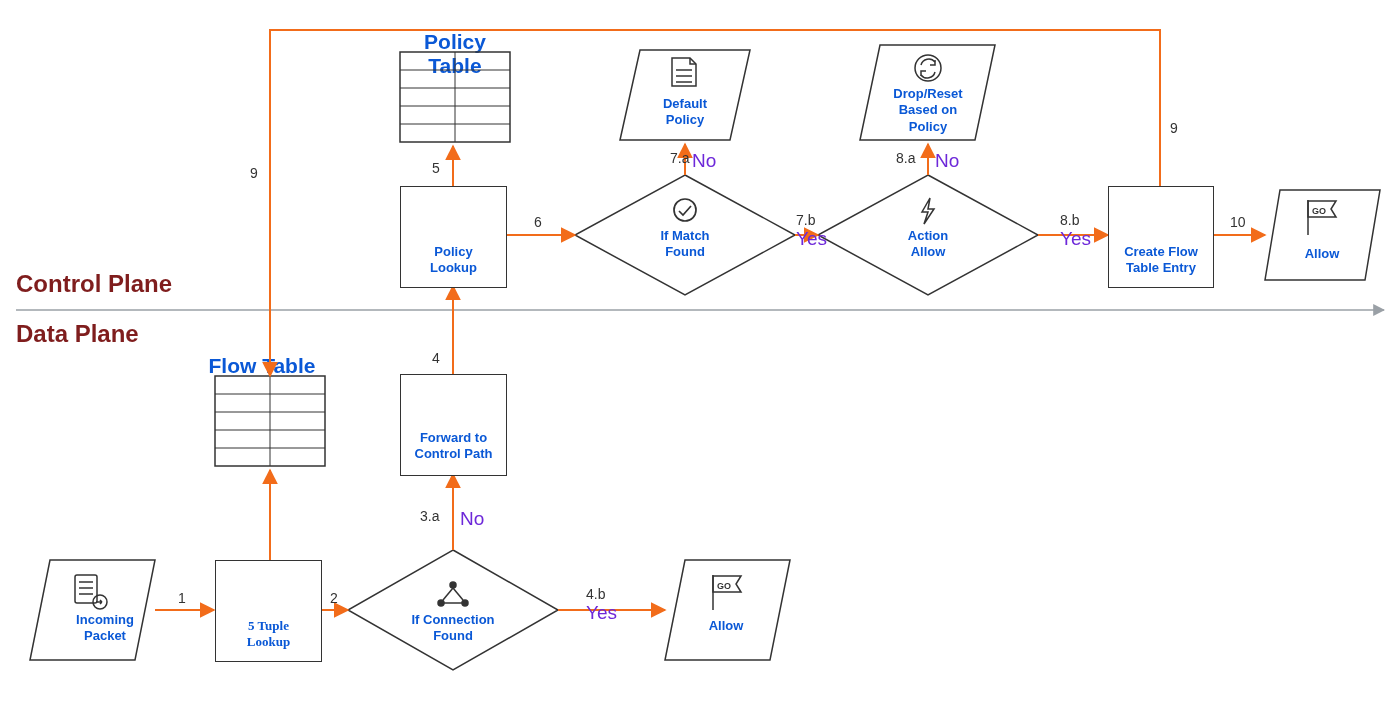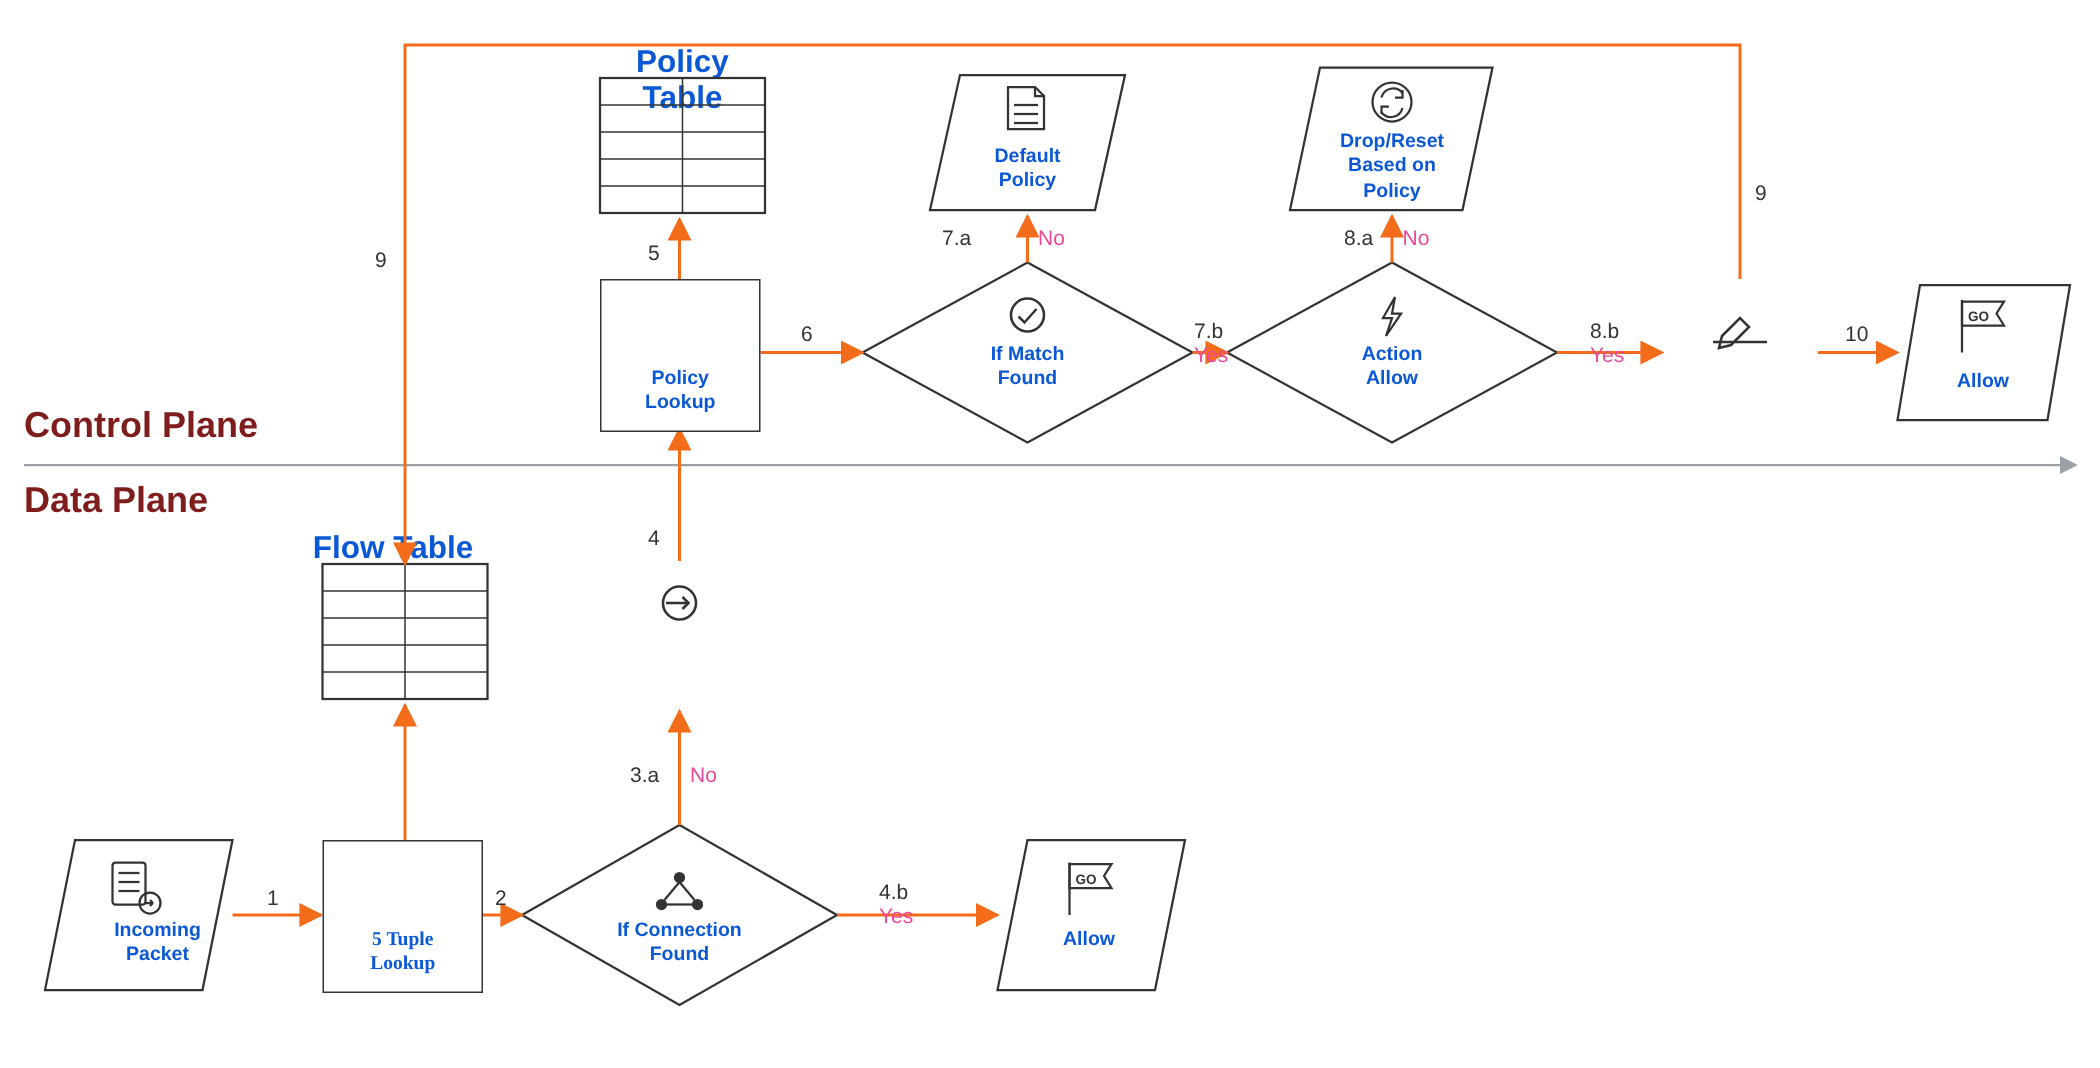--- a/index.html
+++ b/index.html
@@ -20,21 +20,21 @@
     font-size: 13px;
     line-height: 1.25;
   }
   .rect-box {
     border: 1.5px solid #333;
     background: #fff;
     display: flex; flex-direction: column; align-items: center; justify-content: center;
     gap: 6px;
   }
   .plane-label { position:absolute; color:#7f1d1d; font-weight:800; font-size:24px; }
-  .edge-label { position:absolute; font-size:14px; color:#ec4899; }
+  .edge-label { position:absolute; font-size:19px; color:#6d28d9; }
   .edge-num   { position:absolute; font-size:14px; color:#333; }
   .title { position:absolute; color:#0a58d6; font-weight:800; font-size:21px; }
 </style>
 </head>
 <body>
 
 <div class="canvas">
 
   <div class="plane-label" style="left:16px; top:270px;">Control Plane</div>
   <div class="plane-label" style="left:16px; top:320px;">Data Plane</div>
@@ -193,24 +193,34 @@
       <path d="M1148,224 l12,-12 l6,6 l-12,12 l-8,2 z"></path>
       <line x1="1142" y1="228" x2="1178" y2="228"></line>
     </g>
   </svg>
 
   <div class="node rect-box" style="left:215px; top:560px; width:105px; height:100px;">
     <div style="height:40px"></div>
     <div class="label" style="white-space:pre-line;font-family:Liberation Serif, serif;">5 Tuple
 Lookup</div>
   </div>
+  <div class="node rect-box" style="left:400px; top:374px; width:105px; height:100px;">
+    <div style="height:36px"></div>
+    <div class="label" style="white-space:pre-line;">Forward to
+Control Path</div>
+  </div>
   <div class="node rect-box" style="left:400px; top:186px; width:105px; height:100px;">
     <div style="height:40px"></div>
     <div class="label" style="white-space:pre-line;">Policy
 Lookup</div>
+  </div>
+  <div class="node rect-box" style="left:1108px; top:186px; width:104px; height:100px;">
+    <div style="height:40px"></div>
+    <div class="label" style="white-space:pre-line;">Create Flow
+Table Entry</div>
   </div>
 
   <div class="node" style="left:55px; top:612px; width:100px;">
     <div class="label" style="white-space:pre-line;">Incoming
 Packet</div>
   </div>
   <div class="node" style="left:676px; top:618px; width:100px;">
     <div class="label">Allow</div>
   </div>
   <div class="node" style="left:630px; top:96px; width:110px;">
@@ -241,21 +251,21 @@
 
   <div class="edge-num" style="left:178px; top:590px;">1</div>
   <div class="edge-num" style="left:330px; top:590px;">2</div>
   <div class="edge-num" style="left:586px; top:586px;">4.b</div>
   <div class="edge-label" style="left:586px; top:602px;">Yes</div>
   <div class="edge-num" style="left:420px; top:508px;">3.a</div>
   <div class="edge-label" style="left:460px; top:508px;">No</div>
   <div class="edge-num" style="left:432px; top:350px;">4</div>
   <div class="edge-num" style="left:432px; top:160px;">5</div>
   <div class="edge-num" style="left:534px; top:214px;">6</div>
-  <div class="edge-num" style="left:628px; top:150px;text-align:center;">7.a</div>
+  <div class="edge-num" style="left:670px; top:150px;text-align:center;">7.a</div>
   <div class="edge-label" style="left:692px; top:150px;">No</div>
   <div class="edge-num" style="left:796px; top:212px;">7.b</div>
   <div class="edge-label" style="left:796px; top:228px;">Yes</div>
   <div class="edge-num" style="left:896px; top:150px;">8.a</div>
   <div class="edge-label" style="left:935px; top:150px;">No</div>
   <div class="edge-num" style="left:1060px; top:212px;">8.b</div>
   <div class="edge-label" style="left:1060px; top:228px;">Yes</div>
   <div class="edge-num" style="left:1170px; top:120px;">9</div>
   <div class="edge-num" style="left:250px; top:165px;">9</div>
   <div class="edge-num" style="left:1230px; top:214px;">10</div>

